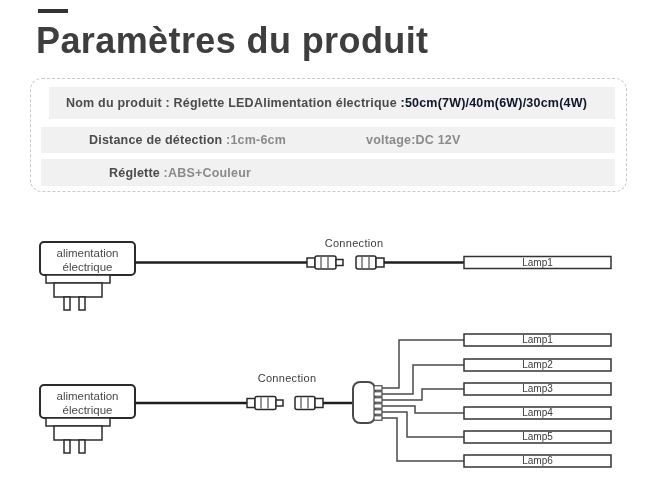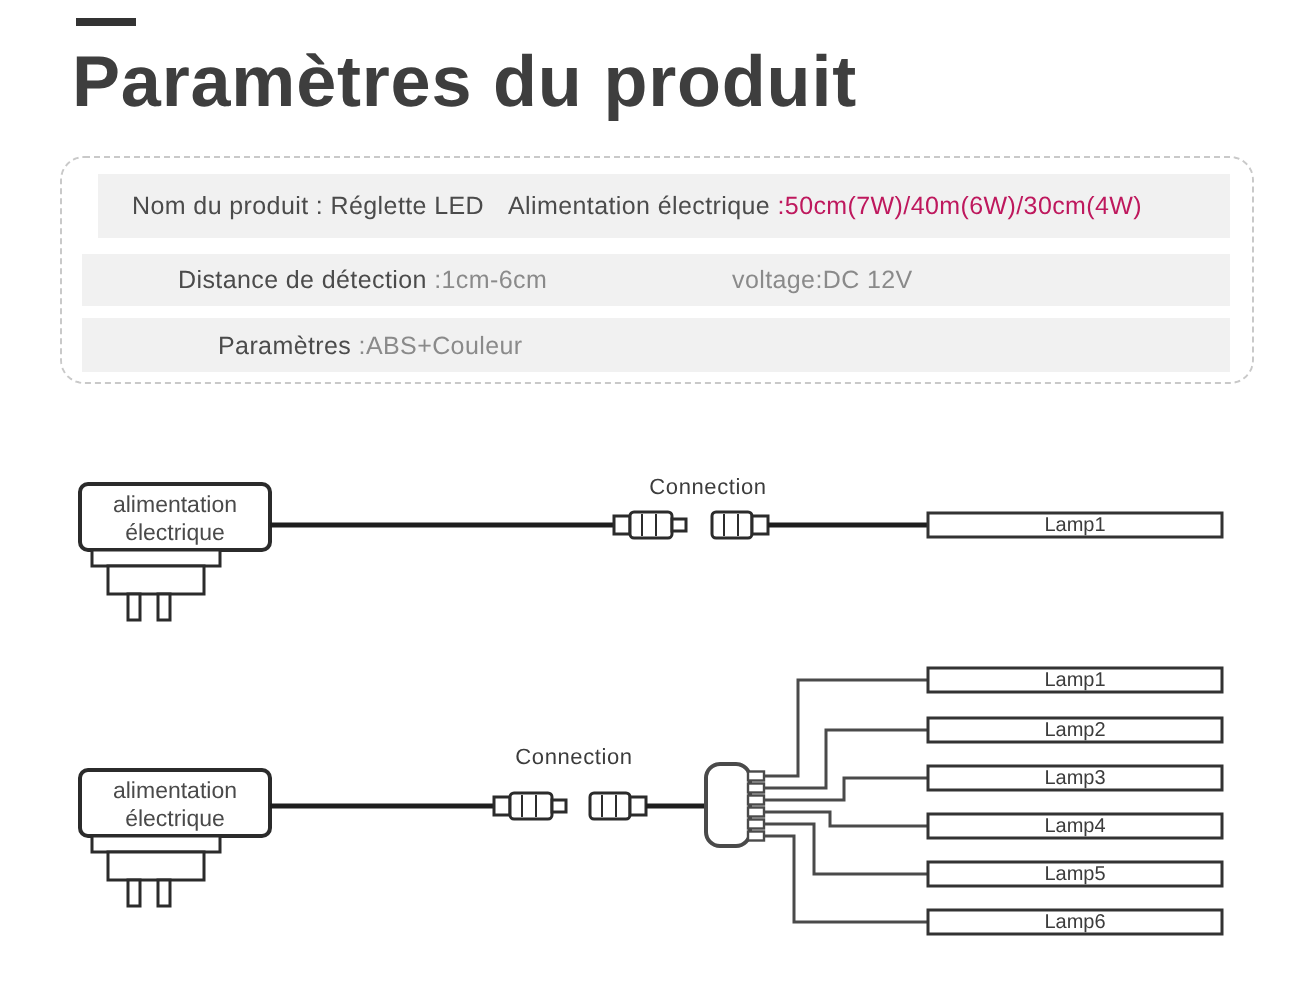--- a/index.html
+++ b/index.html
@@ -11,31 +11,31 @@
   .accent-bar{position:absolute;left:38px;top:9px;width:30px;height:4px;background:#333333;}
   .page-title{
     position:absolute;left:36px;top:20px;margin:0;
     font-size:36px;font-weight:700;color:#3e3e3e;letter-spacing:.4px;
   }
   
   .spec-box{
     position:absolute;left:30px;top:78px;width:597px;height:114px;
     border:1px dashed #c9c9c9;border-radius:12px;box-sizing:border-box;
   }
-  .spec-row{position:absolute;background:#f1f1f1;}
+  .spec-row{position:absolute;background:#f1f1f1;font-weight:bold;}
   .row1{left:18px;top:8px;width:566px;height:32px;}
   .row2{left:10px;top:48px;width:574px;height:26px;}
   .row3{left:10px;top:80px;width:574px;height:27px;}
   .spec-cell{
     position:absolute;top:50%;transform:translateY(-50%);
     white-space:nowrap;font-size:12.5px;letter-spacing:.2px;
   }
   .spec-cell .label{color:#4b4b4b;}
   .spec-cell .value{color:#8a8a8a;}
-  .row1 .value{color:#be185d;}
+  .row1 .value{color:#0f172a;}
   .r1c1{left:17px;} .r1c2{left:205px;}
   .r2c1{left:4px;margin-left:44px;}  .r2c2{left:325px;}
   .r3c1{left:68px;} .r3c2{left:248px;}
   
   .diagram-svg{position:absolute;left:0;top:228px;}
   .adapter-label{
     position:absolute;width:85px;text-align:center;
     font-size:11.5px;line-height:14px;color:#4a4a4a;
   }
   .al-1{left:45px;top:246px;}
@@ -66,21 +66,21 @@
         <span class="label">Distance de détection</span>
         <span class="value">:1cm-6cm</span>
       </span>
       <span class="spec-cell r2c2">
         <span class="label"></span>
         <span class="value">voltage:DC 12V</span>
       </span>
     </div>
     <div class="spec-row row3">
       <span class="spec-cell r3c1">
-        <span class="label">Paramètres</span>
+        <span class="label">Réglette</span>
         <span class="value">:ABS+Couleur</span>
       </span>
     </div>
   </div>
 
   <svg class="diagram-svg" width="650" height="273" viewBox="0 228 650 273">
 
     <g>
 
       <rect x="40" y="242" width="95" height="33" rx="4" fill="#fff" stroke="#2b2b2b" stroke-width="2"></rect>

